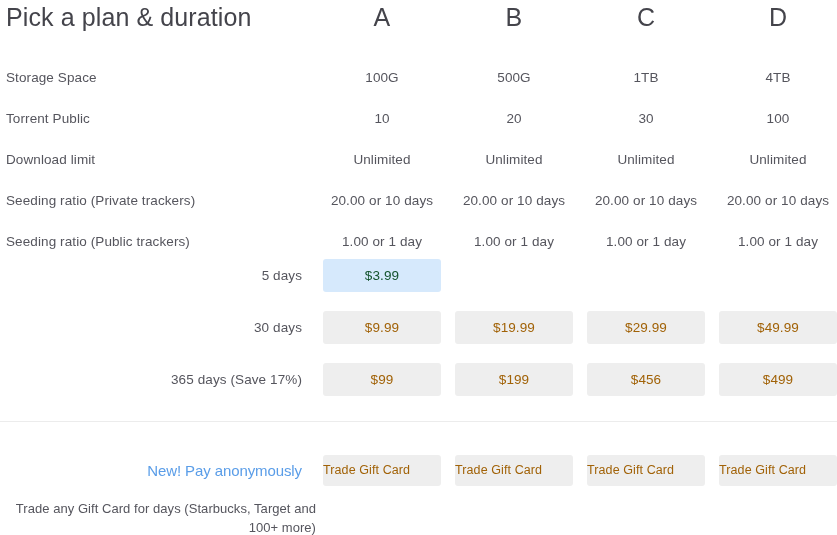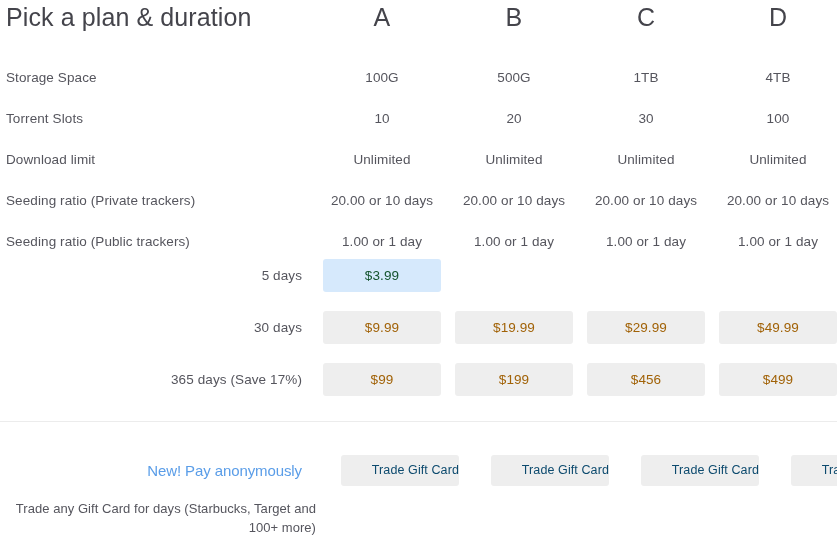--- a/index.html
+++ b/index.html
@@ -101,45 +101,45 @@
 
   
   .divider {
     width: 837px;
     height: 1px;
     background: #ececec;
     margin-top: 16px;
   }
 
   
-  .gift-row { height: 46px; margin-top: 25px; gap: 18px; }
+  .gift-row { height: 46px; margin-top: 25px; }
 
   .promo-text {
     font-size: 15px;
     font-weight: 400;
     color: #5a9de8;
     text-align: right;
     padding-right: 14px;
     letter-spacing: -0.1px;
   }
 
   .gift-btn {
     display: block;
     width: 118px;
     height: 31px;
     line-height: 31px;
     margin: 12px auto;
     border: none;
     border-radius: 3px;
     background: #eeeeee;
-    color: #0c4a6e;
+    color: #a16207;
     font-family: "Liberation Sans", sans-serif;
     font-size: 12.5px;
     letter-spacing: 0.1px;
-    text-align: right;
+    text-align: left;
     cursor: pointer;
     padding: 0;
   }
 
   .caption-row { margin-top: 6px; }
   .caption {
     width: 310px;
     margin-left: 6px;
     text-align: right;
     font-size: 13px;
@@ -163,21 +163,21 @@
 
   <div class="row spec-row">
     <div class="label-cell left">Storage Space</div>
     <div class="plan-cell">100G</div>
     <div class="plan-cell">500G</div>
     <div class="plan-cell">1TB</div>
     <div class="plan-cell">4TB</div>
   </div>
 
   <div class="row spec-row">
-    <div class="label-cell left">Torrent Slots</div>
+    <div class="label-cell left">Torrent Public</div>
     <div class="plan-cell">10</div>
     <div class="plan-cell">20</div>
     <div class="plan-cell">30</div>
     <div class="plan-cell">100</div>
   </div>
 
   <div class="row spec-row">
     <div class="label-cell left">Download limit</div>
     <div class="plan-cell">Unlimited</div>
     <div class="plan-cell">Unlimited</div>

